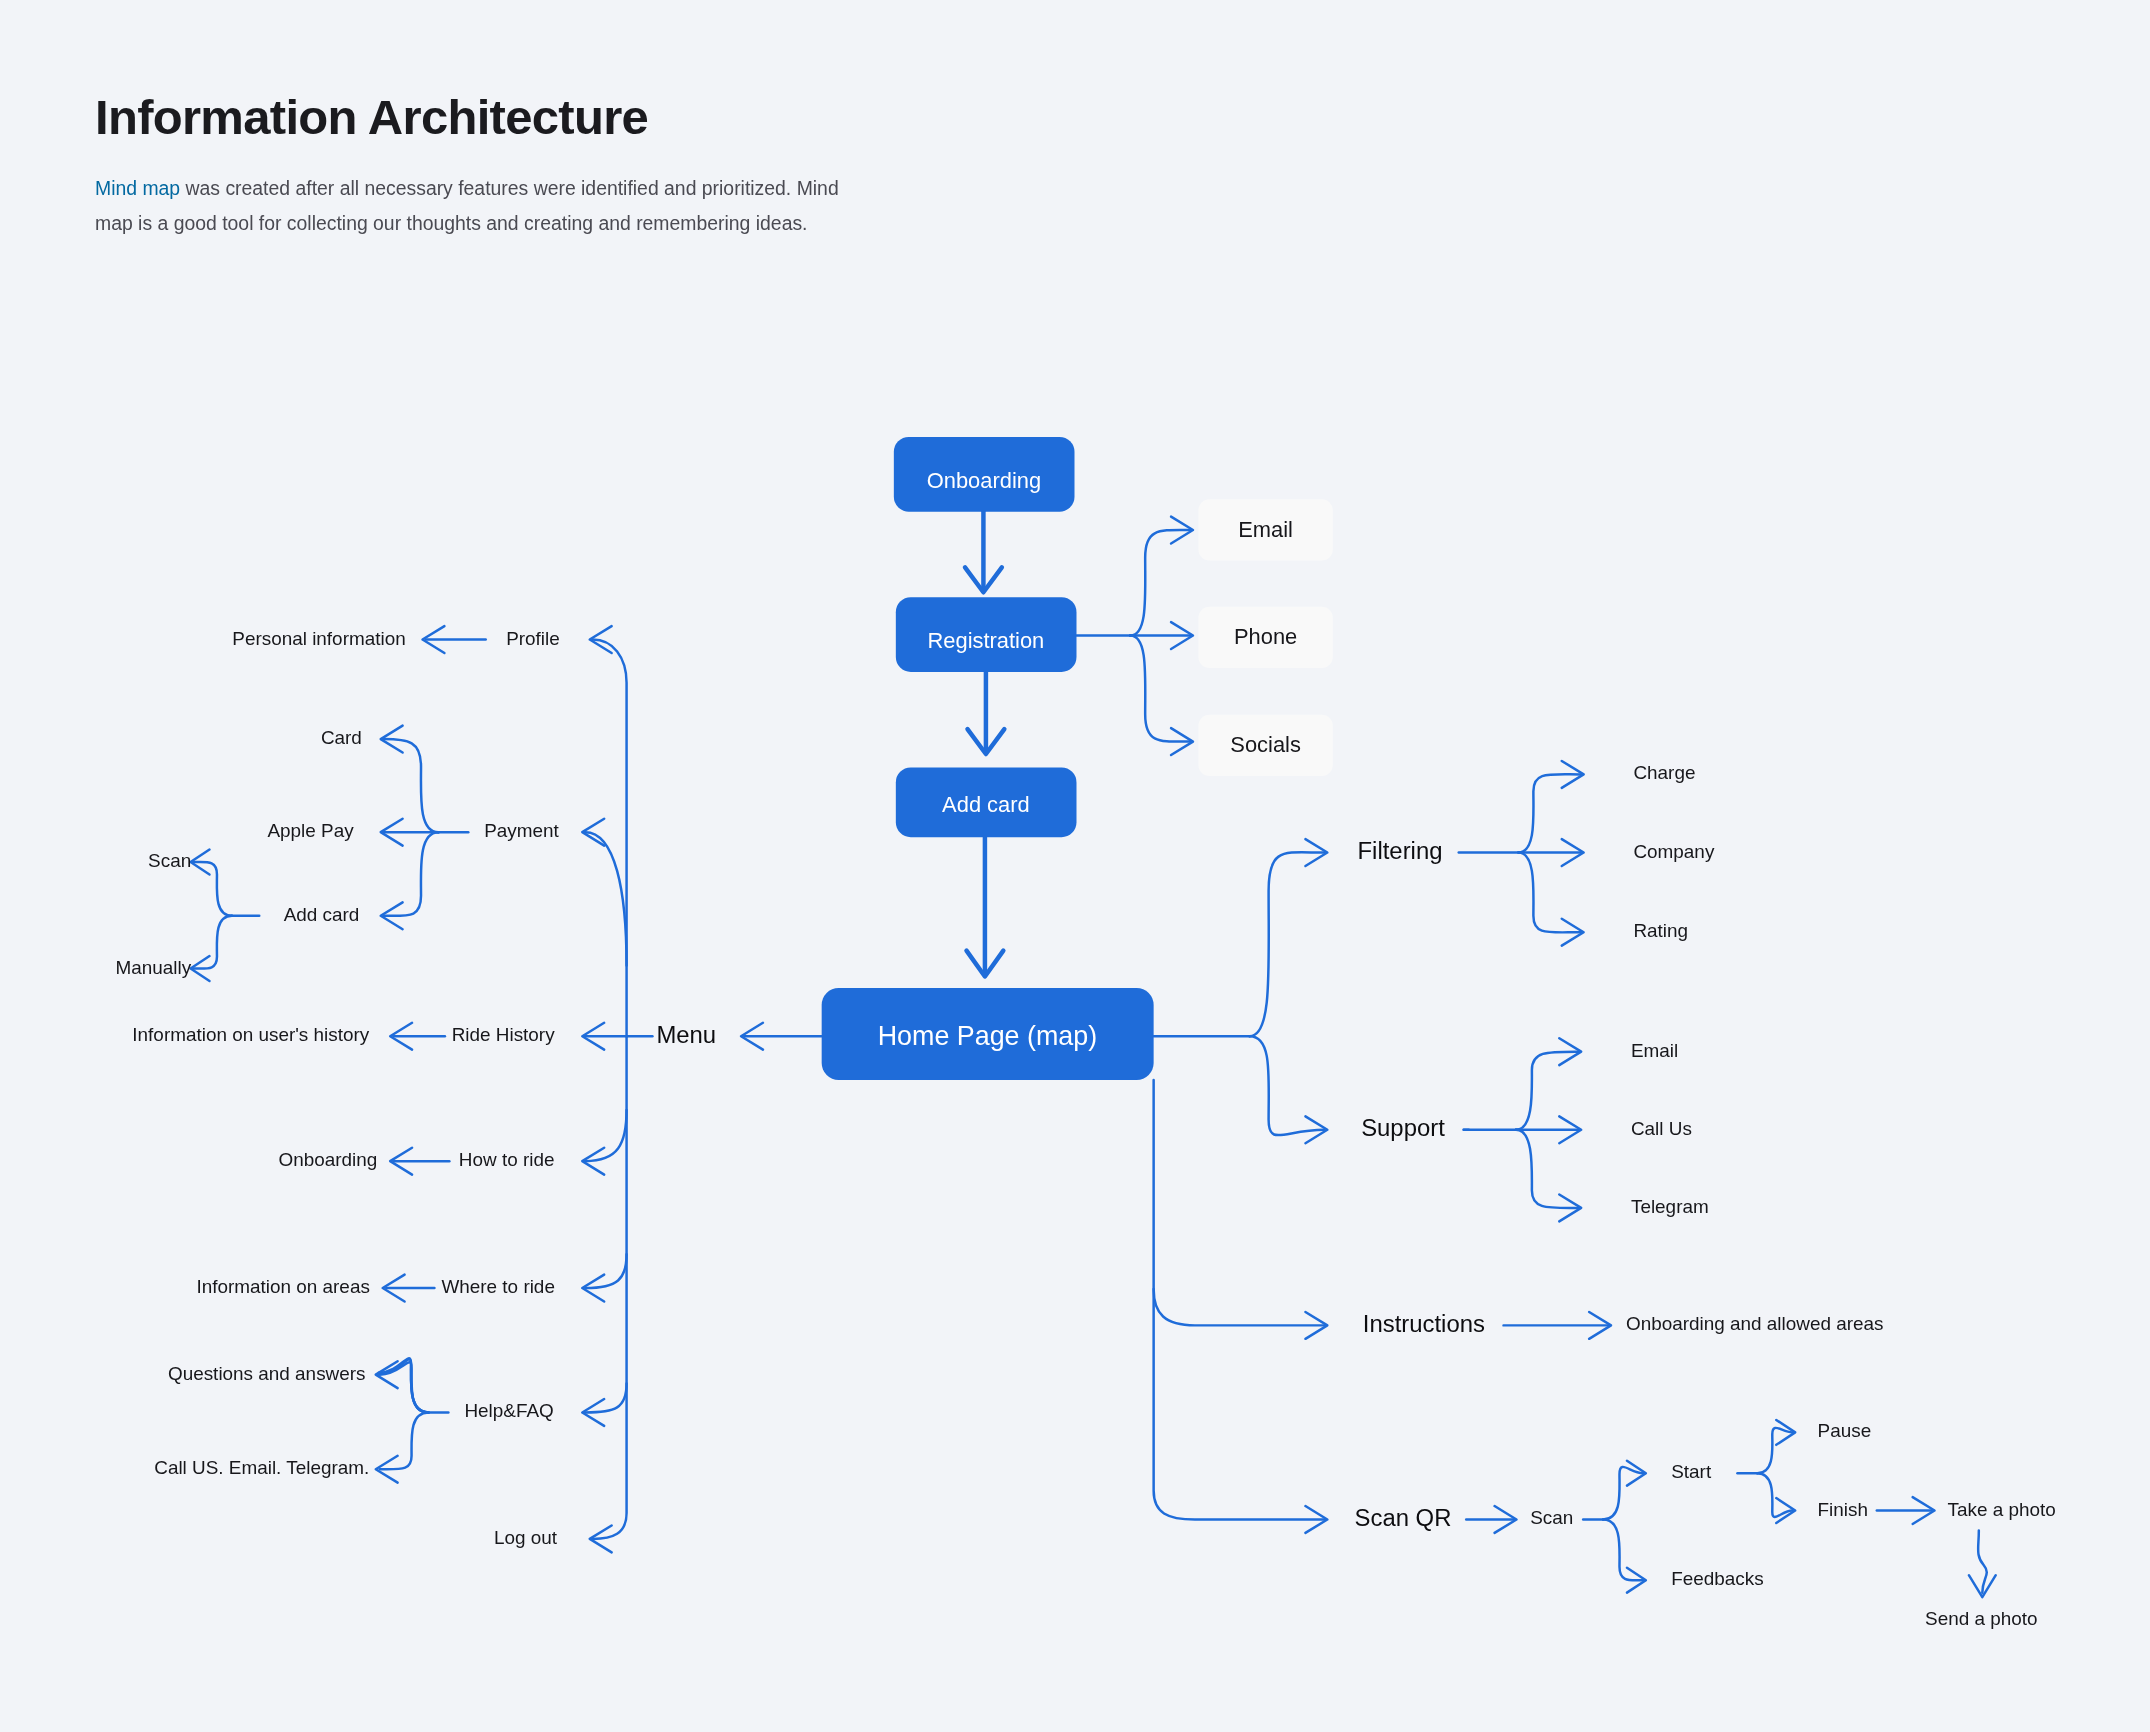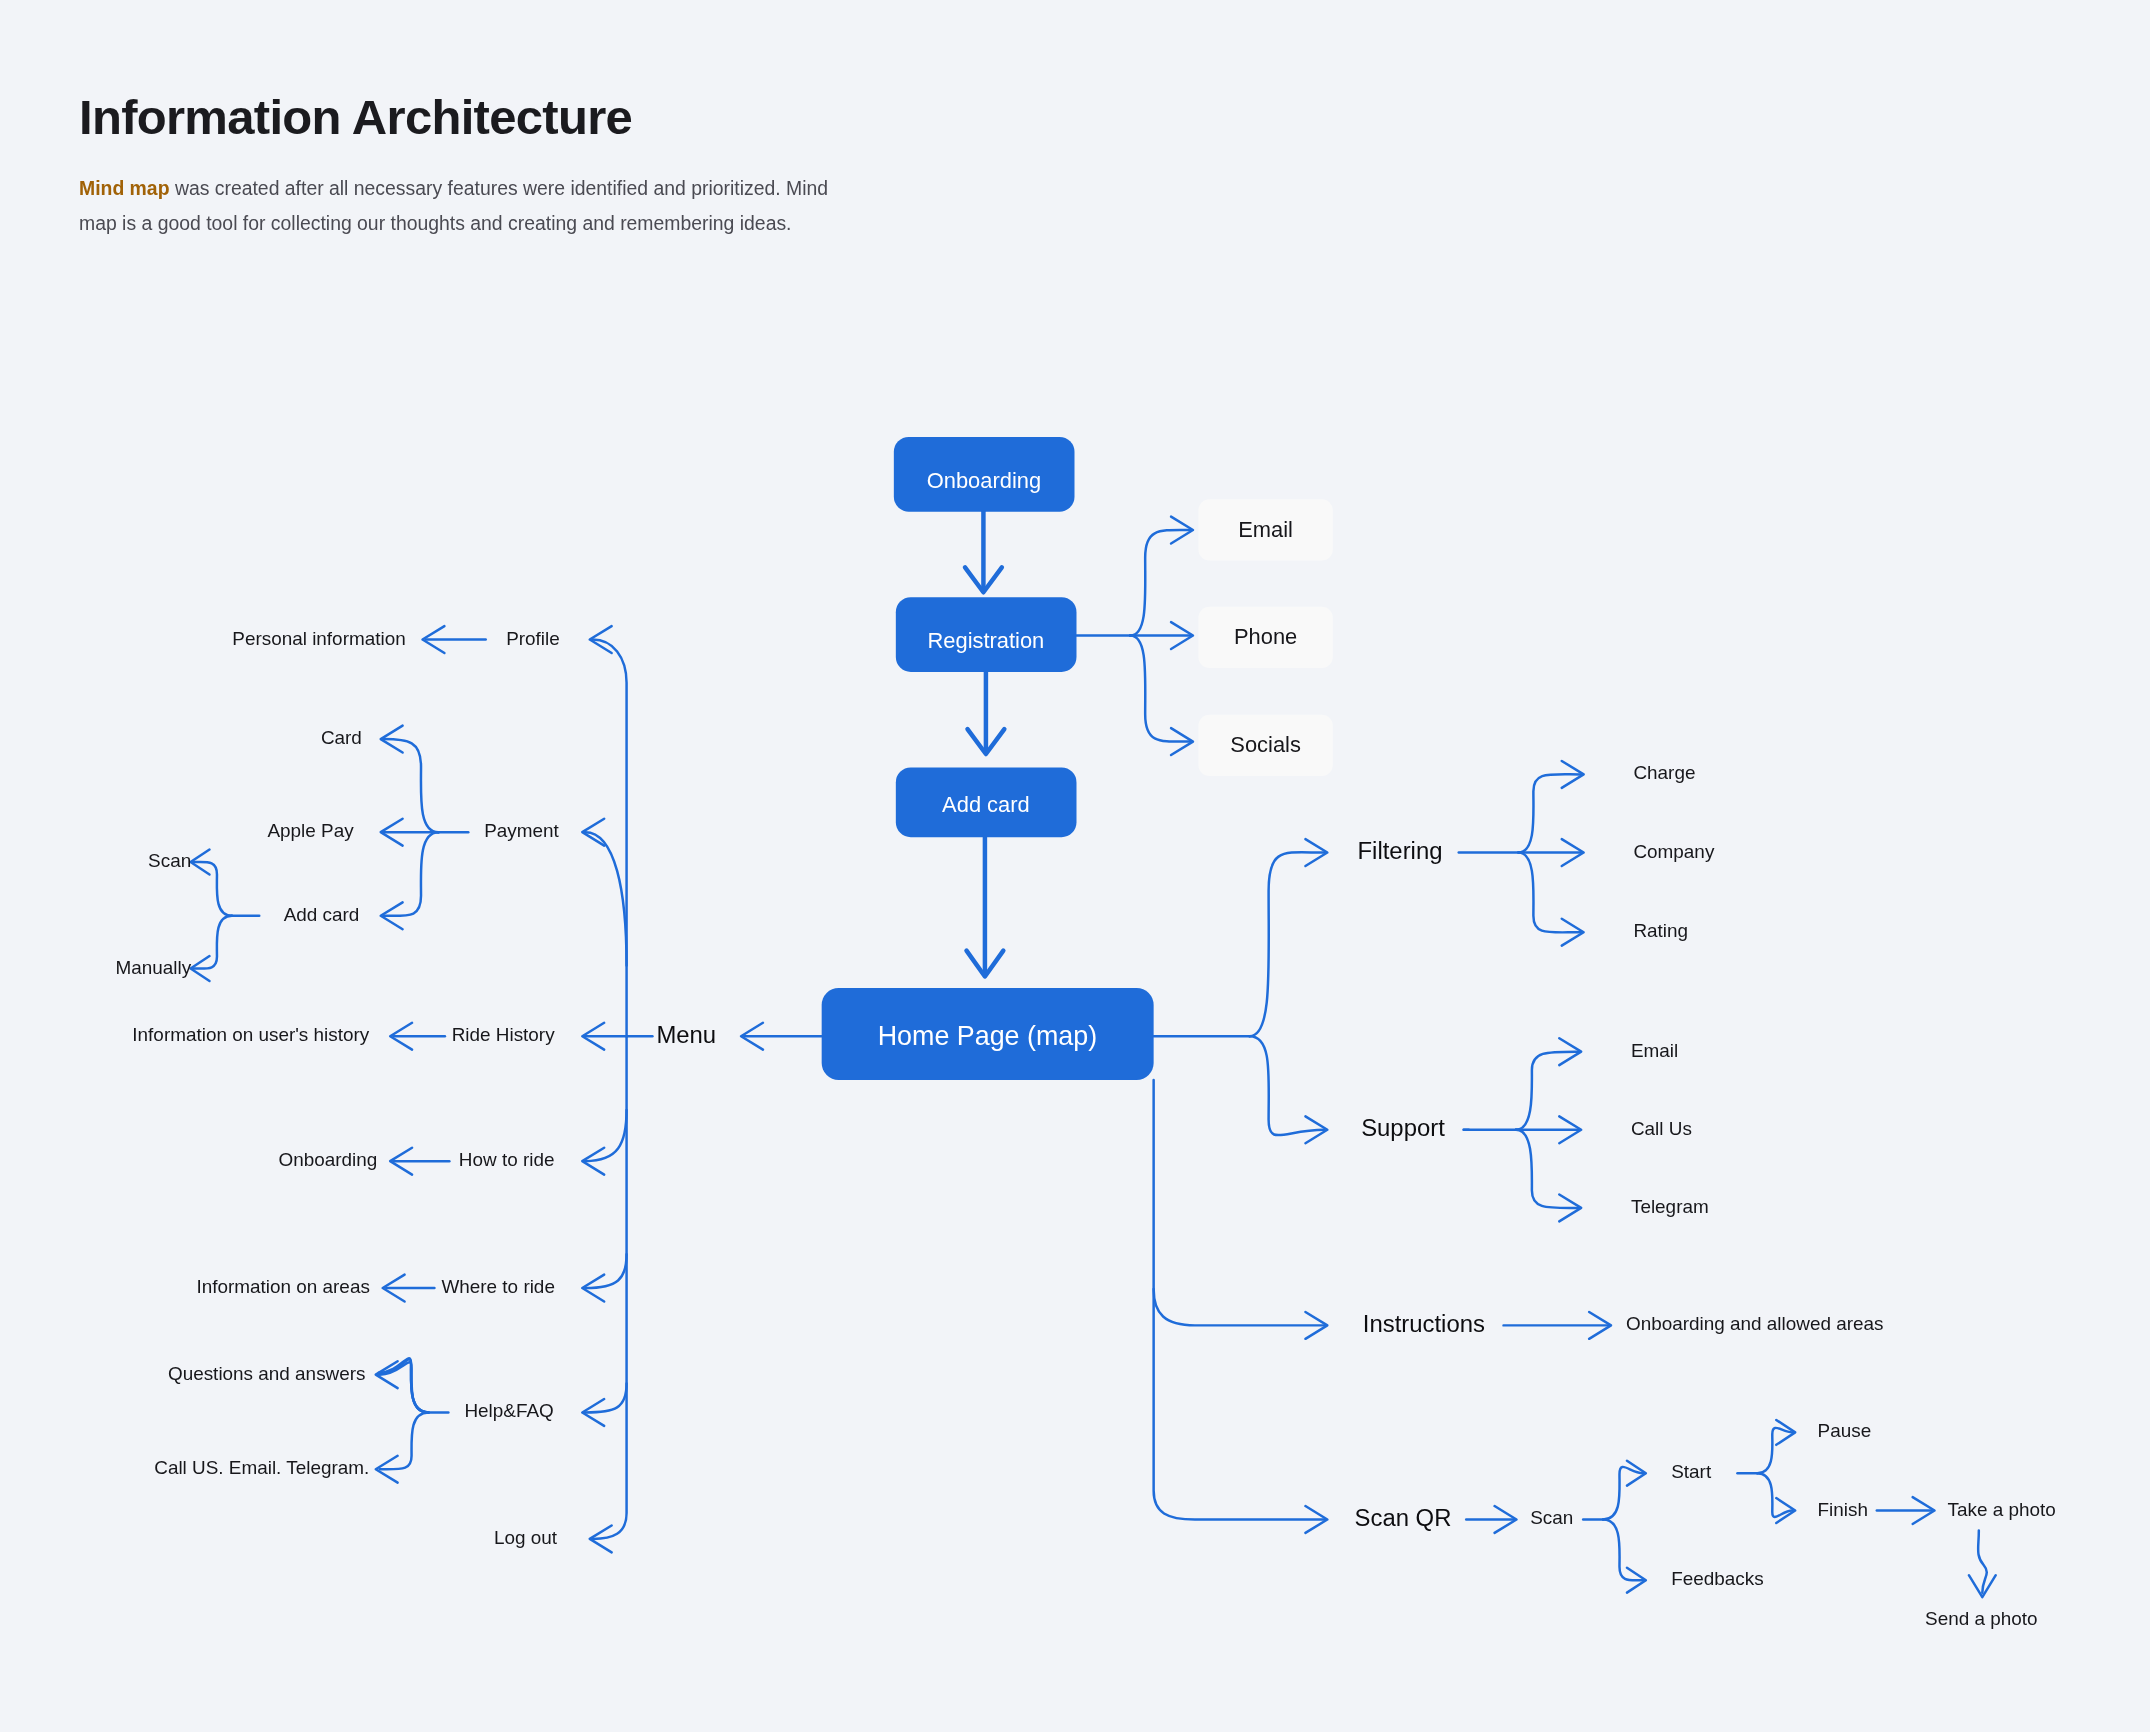--- a/index.html
+++ b/index.html
@@ -9,42 +9,42 @@
   }
   body {
     width: 2151px;
     height: 1732px;
     font-family: "Liberation Sans", sans-serif;
     position: relative;
     overflow: hidden;
   }
   #header {
     position: absolute;
-    left: 79px;
+    left: 95px;
     top: 92px;
     width: 846px;
   }
   #page-title {
     font-size: 49px;
     font-weight: bold;
     color: #1B1B1F;
     letter-spacing: -0.7px;
     margin: 0 0 28px 0;
     line-height: 1.05;
   }
   #intro-paragraph {
     font-size: 19.4px;
     color: #4A4A52;
     line-height: 1.78;
     max-width: 777px;
     margin: 0;
   }
   #intro-paragraph .strong {
-    font-weight: bold;
-    color: #a16207;
+    font-weight: normal;
+    color: #0369a1;
   }
   #mindmap {
     position: absolute;
     left: 0;
     top: 0;
     width: 2151px;
     height: 1732px;
   }
   .node-box-primary {
     fill: #1F6CD9;

